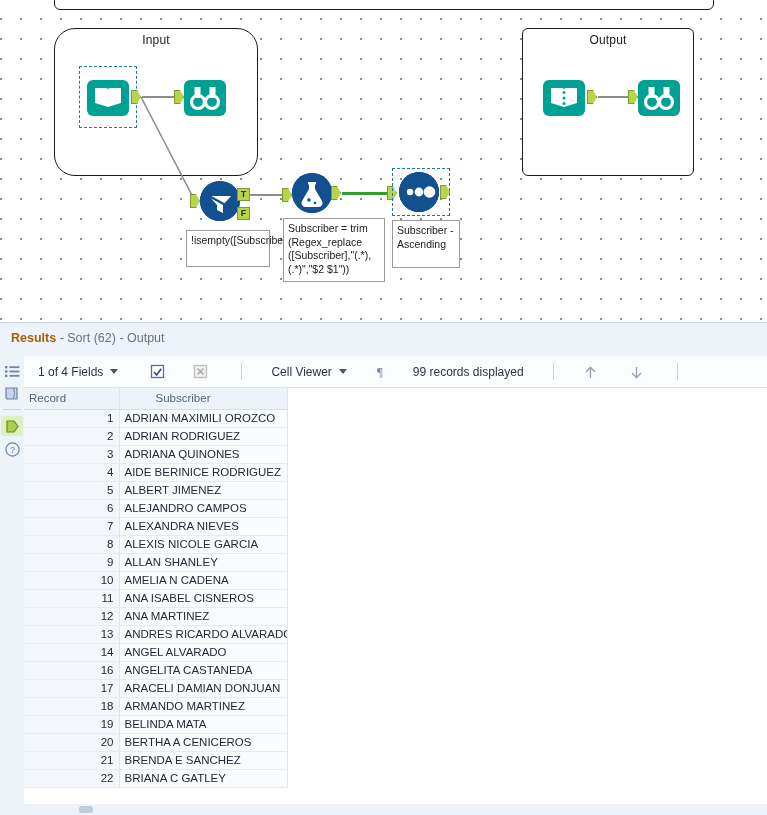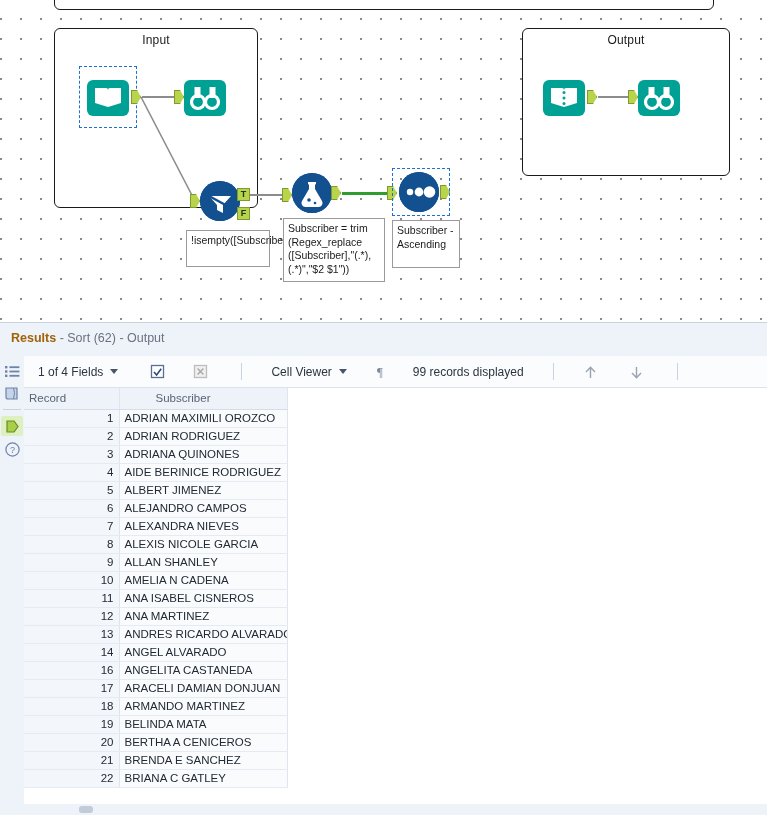--- a/index.html
+++ b/index.html
@@ -36,22 +36,22 @@
     font-size: 12px;
     color: #1a1a1a;
     letter-spacing: .2px;
   }
 
   
   #top-partial {
     left: 54px; top: -60px;
     width: 660px; height: 70px;
   }
-  #input-container { left: 54px; top: 28px; width: 204px; height: 180px; }
-  #output-container { left: 522px; top: 28px; width: 208px; height: 148px; }
+  #input-container { left: 54px; top: 28px; width: 204px; height: 148px; border-radius: 21px; }
+  #output-container { left: 522px; top: 28px; width: 172px; height: 148px; }
 
   
   .node { position: absolute; }
   .node-sel {
     position: absolute;
     border: 1.3px dashed #1f6fd0;
   }
 
   .teal-icon { width: 46px; height: 46px; position: relative; }
   .teal-icon svg { display: block; }

